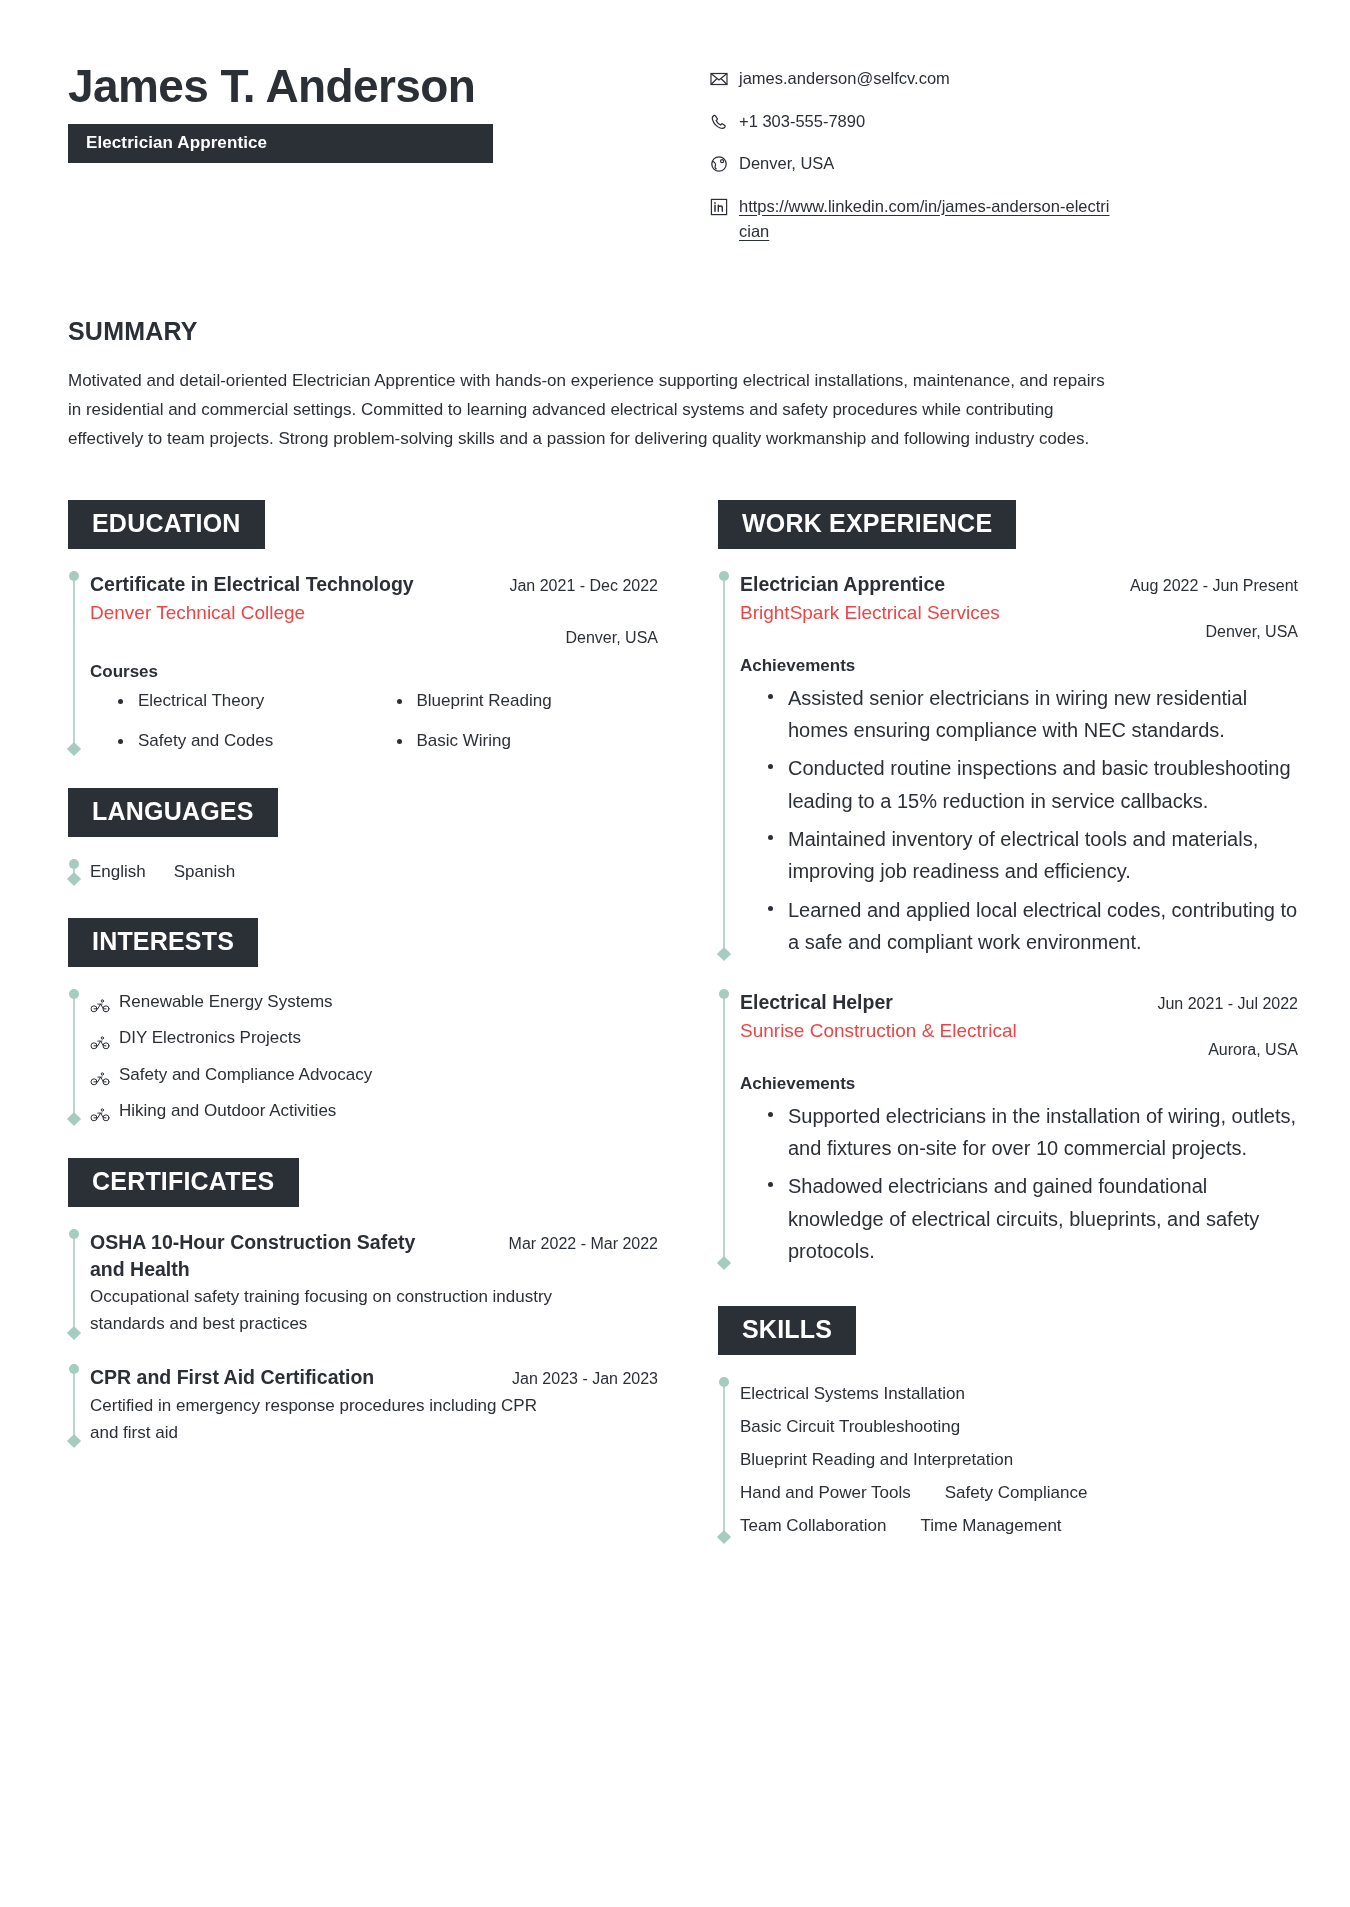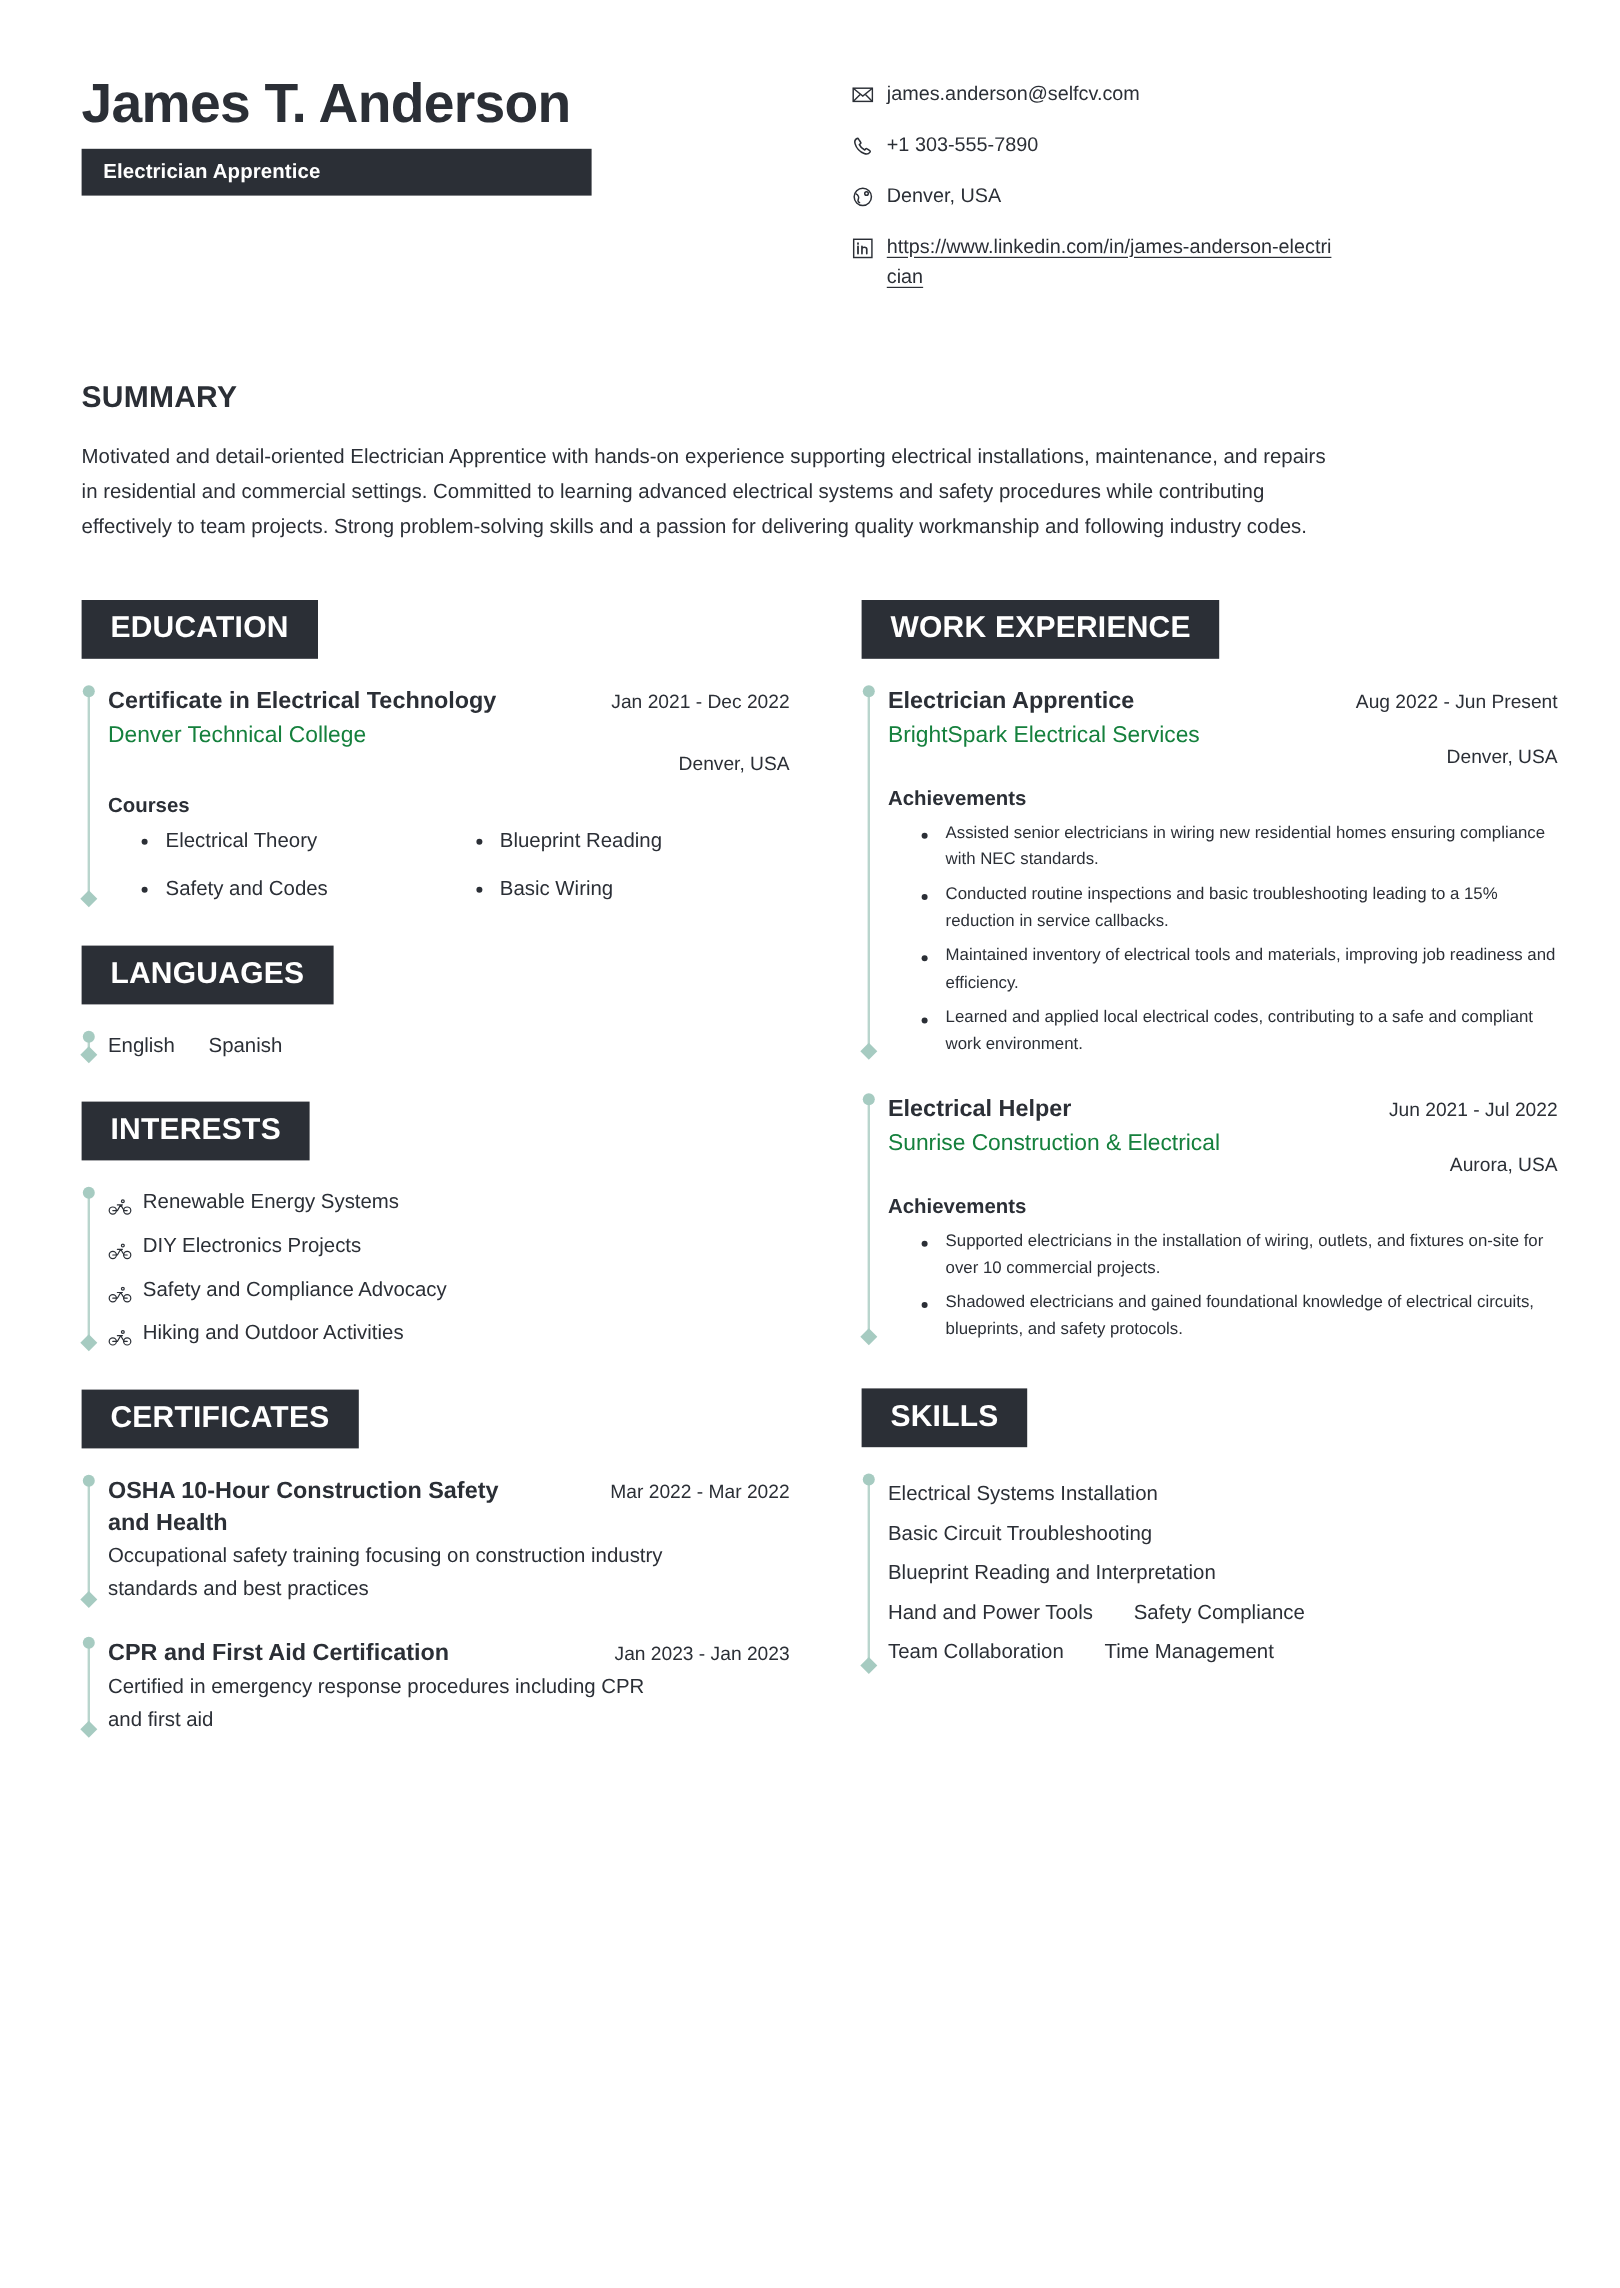--- a/index.html
+++ b/index.html
@@ -163,21 +163,21 @@
     font-size: 19.5px;
     font-weight: 700;
     line-height: 1.35;
     color: #2b2f36;
     max-width: 330px;
   }
   .entry-sub {
     font-size: 19px;
     font-weight: 400;
     line-height: 1.45;
-    color: #15803d;
+    color: #ef4444;
     margin-top: 2px;
   }
   .entry-meta {
     flex: 0 0 auto;
     text-align: right;
     padding-top: 3px;
   }
   .entry-date, .entry-loc {
     font-size: 16px;
     color: #2b2f36;
@@ -195,21 +195,21 @@
     margin-bottom: 6px;
   }
 
   ul.bullets {
     list-style: none;
     margin: 0;
     padding: 0 0 0 26px;
   }
   ul.bullets li {
     position: relative;
-    font-size: 14px;
+    font-size: 20px;
     line-height: 1.62;
     color: #2b2f36;
     padding-left: 22px;
     margin-bottom: 6px;
   }
   ul.bullets li::before {
     content: "";
     position: absolute;
     left: 2px; top: 12px;
     width: 5px; height: 5px;

